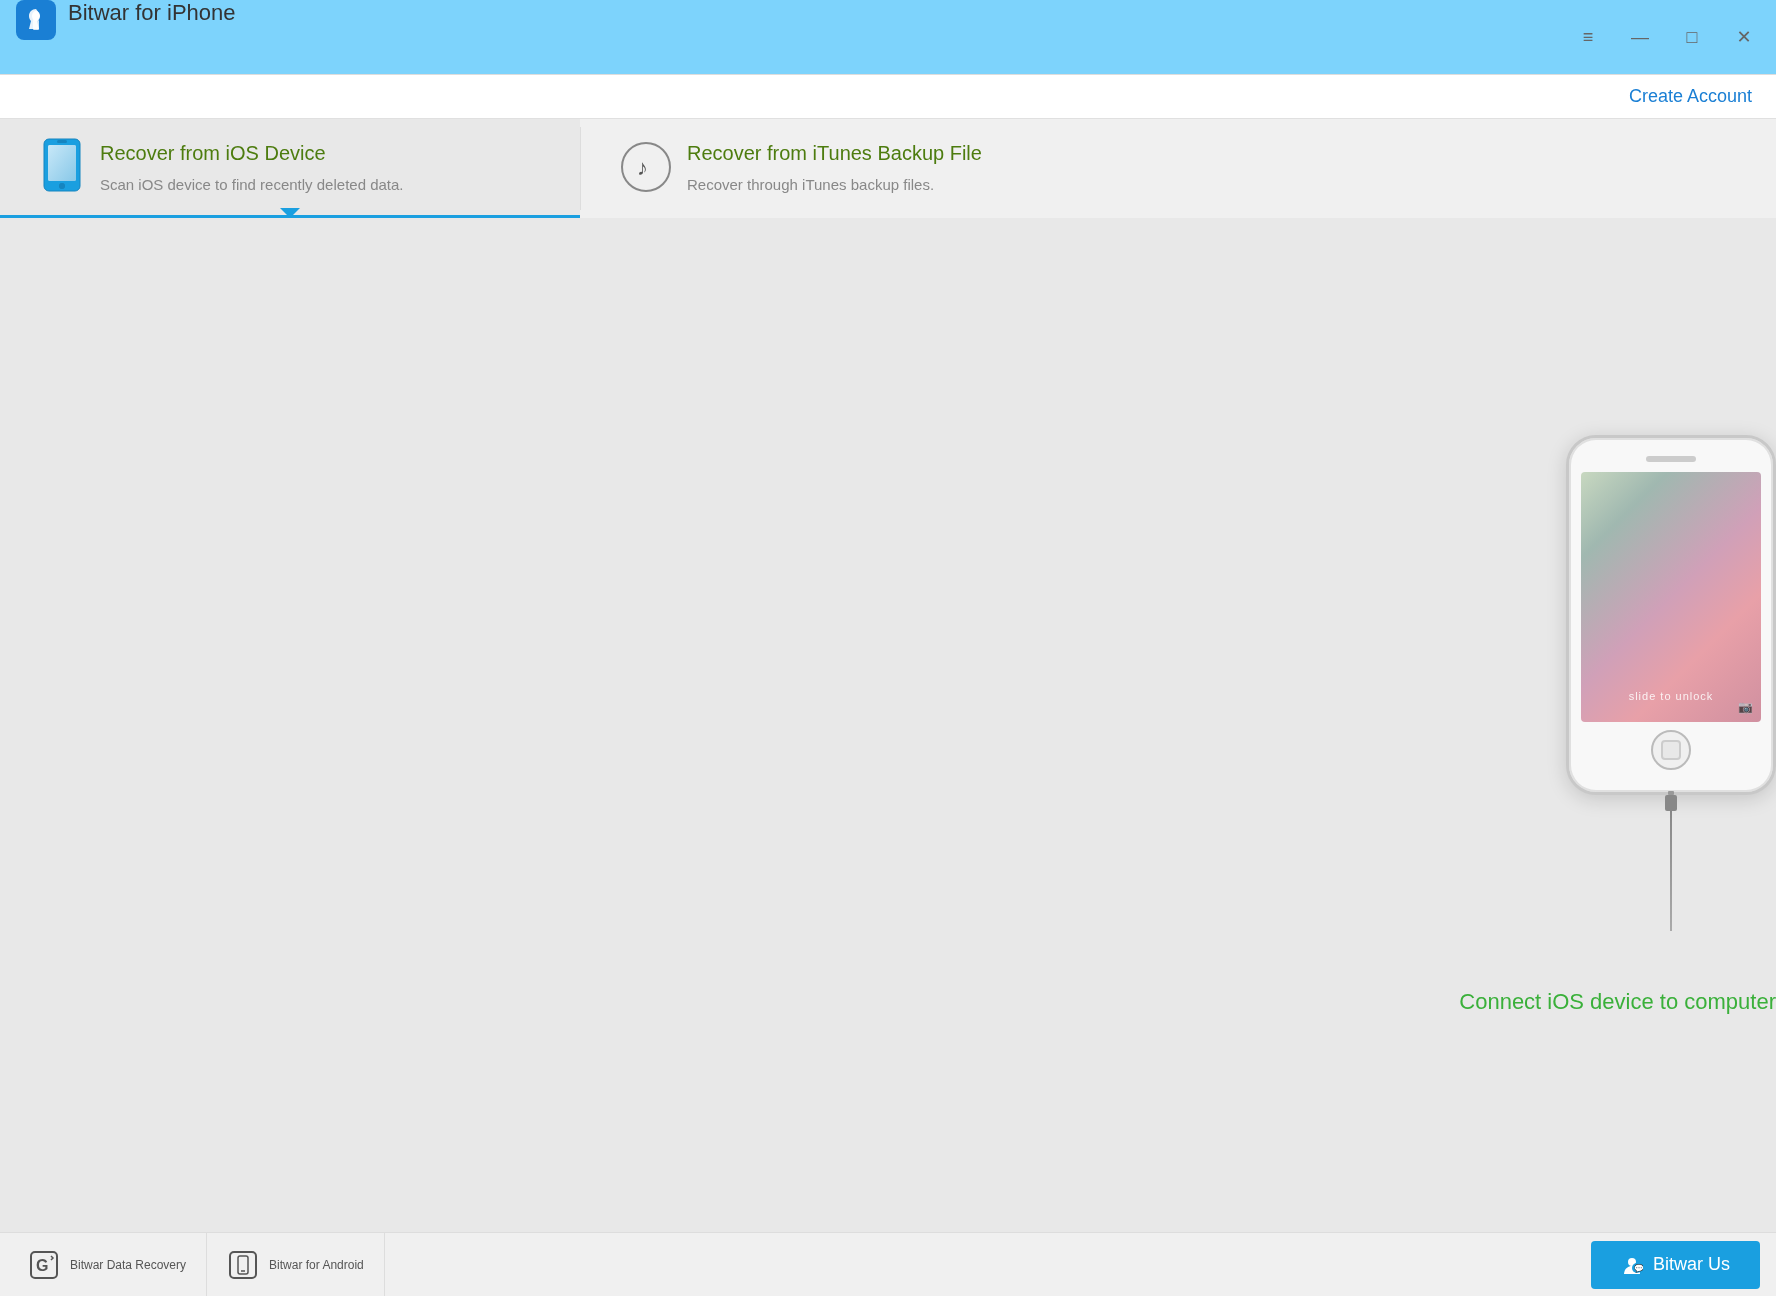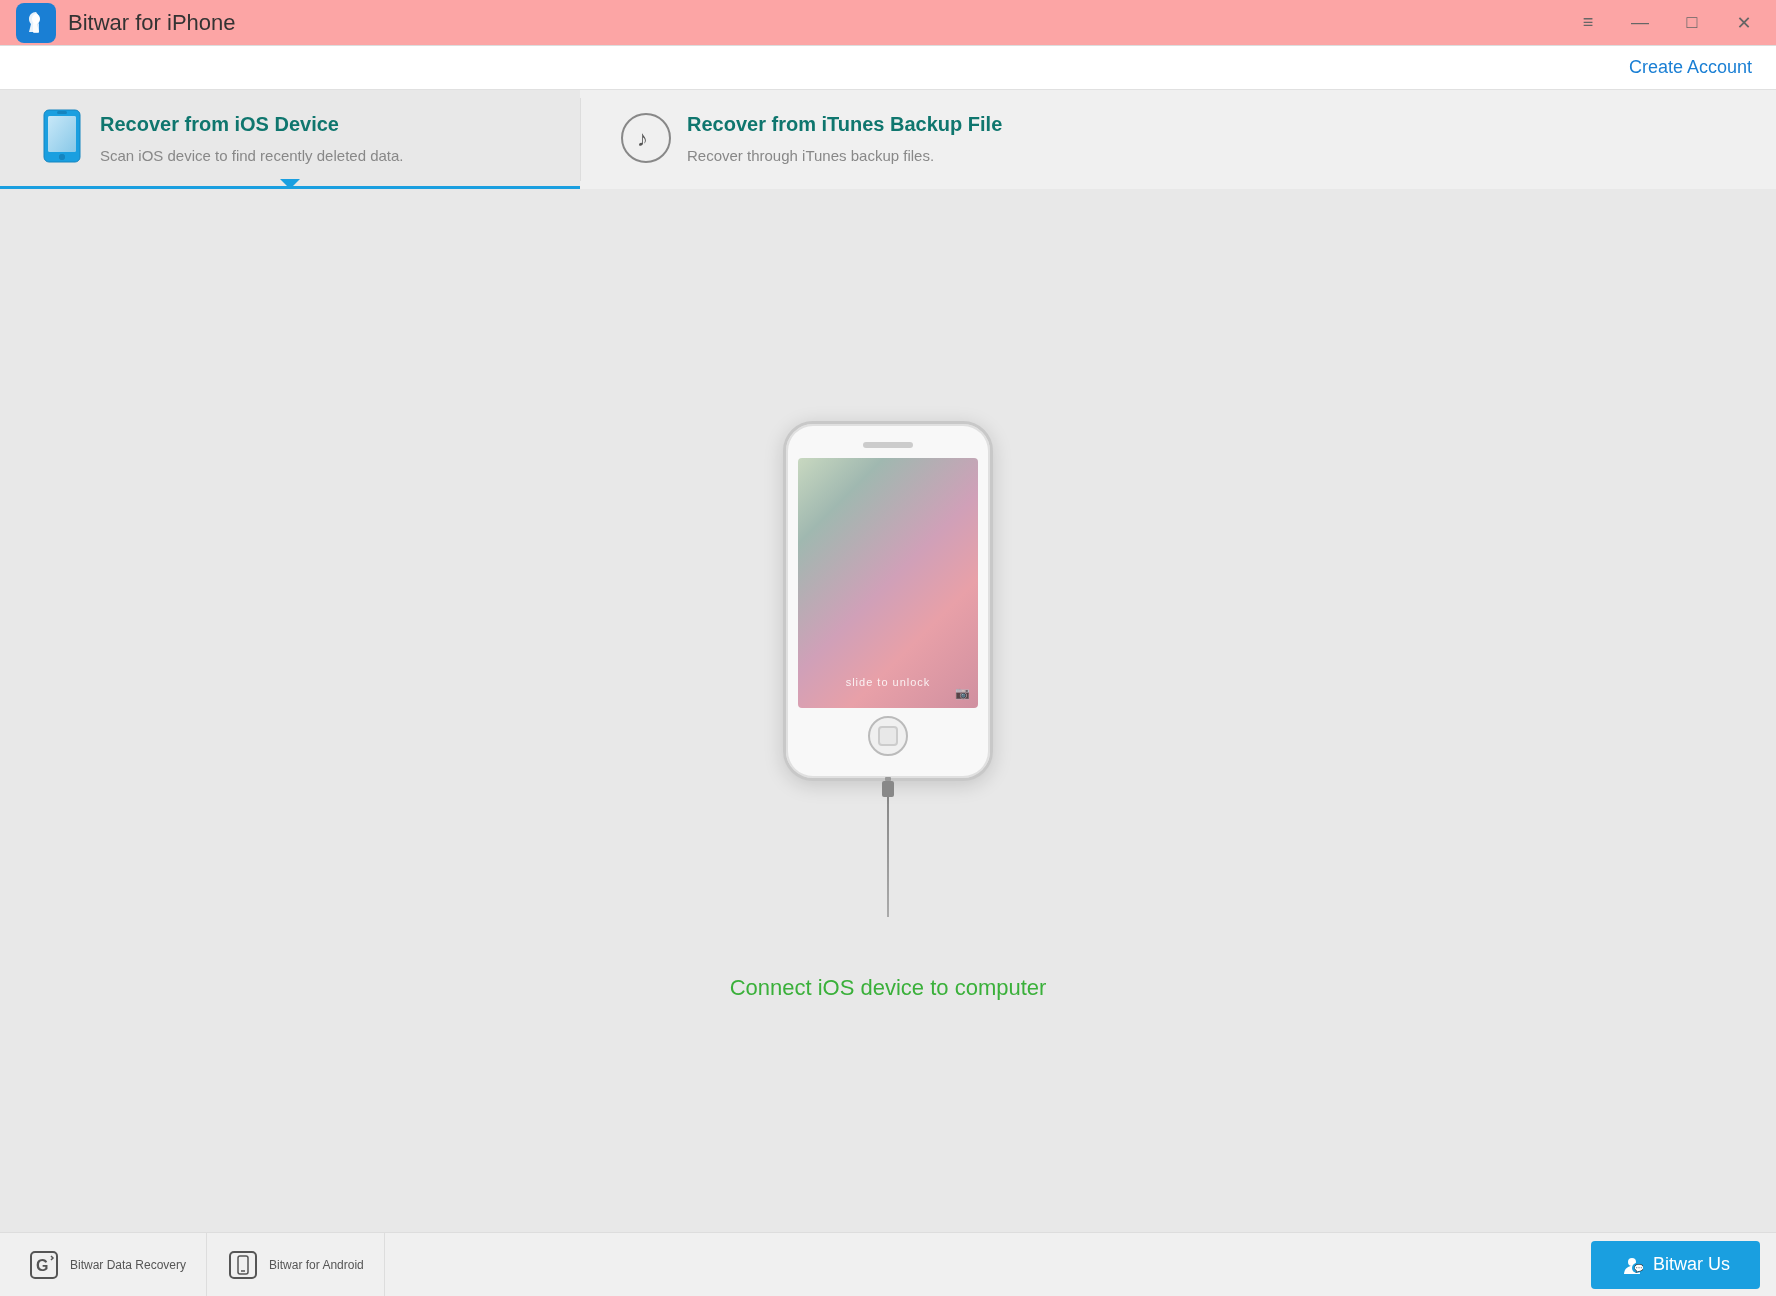--- a/index.html
+++ b/index.html
@@ -8,24 +8,23 @@
       height: 1296px;
       background: #e8e8e8;
       font-family: 'Segoe UI', Arial, sans-serif;
       overflow: hidden;
       display: flex;
       flex-direction: column;
     }
 
     
     .title-bar {
-      background: #fca5a5;
-      height: 46px;
-      display: flex;
-      align-items: center;
+      background: #7dd3fc;
+      height: 75px;
+      display: flex;
       padding: 0 16px;
       border-bottom: 1px solid #ddd;
       flex-shrink: 0;
     }
     .title-bar-logo {
       width: 40px;
       height: 40px;
       background: #1a7fd4;
       border-radius: 8px;
       display: flex;
@@ -113,22 +112,22 @@
       border-right: 10px solid transparent;
       border-top: 10px solid #1a9fe0;
     }
     .tab-icon {
       margin-right: 16px;
       flex-shrink: 0;
     }
     .tab-content {}
     .tab-title {
       font-size: 20px;
-      color: #0f766e;
-      font-weight: 700;
+      color: #4d7c0f;
+      font-weight: 400;
       display: block;
     }
     .tab-subtitle {
       font-size: 15px;
       color: #888;
       display: block;
       margin-top: 11px;
     }
     .tab-divider {
       width: 1px;
@@ -136,21 +135,21 @@
       align-self: stretch;
       margin: 8px 0;
     }
 
     
     .main-content {
       flex: 1;
       background: #e8e8e8;
       display: flex;
       flex-direction: column;
-      align-items: center;
+      align-items: flex-end;
       justify-content: center;
       position: relative;
     }
 
     
     .phone-container {
       display: flex;
       flex-direction: column;
       align-items: center;
       margin-bottom: 30px;

